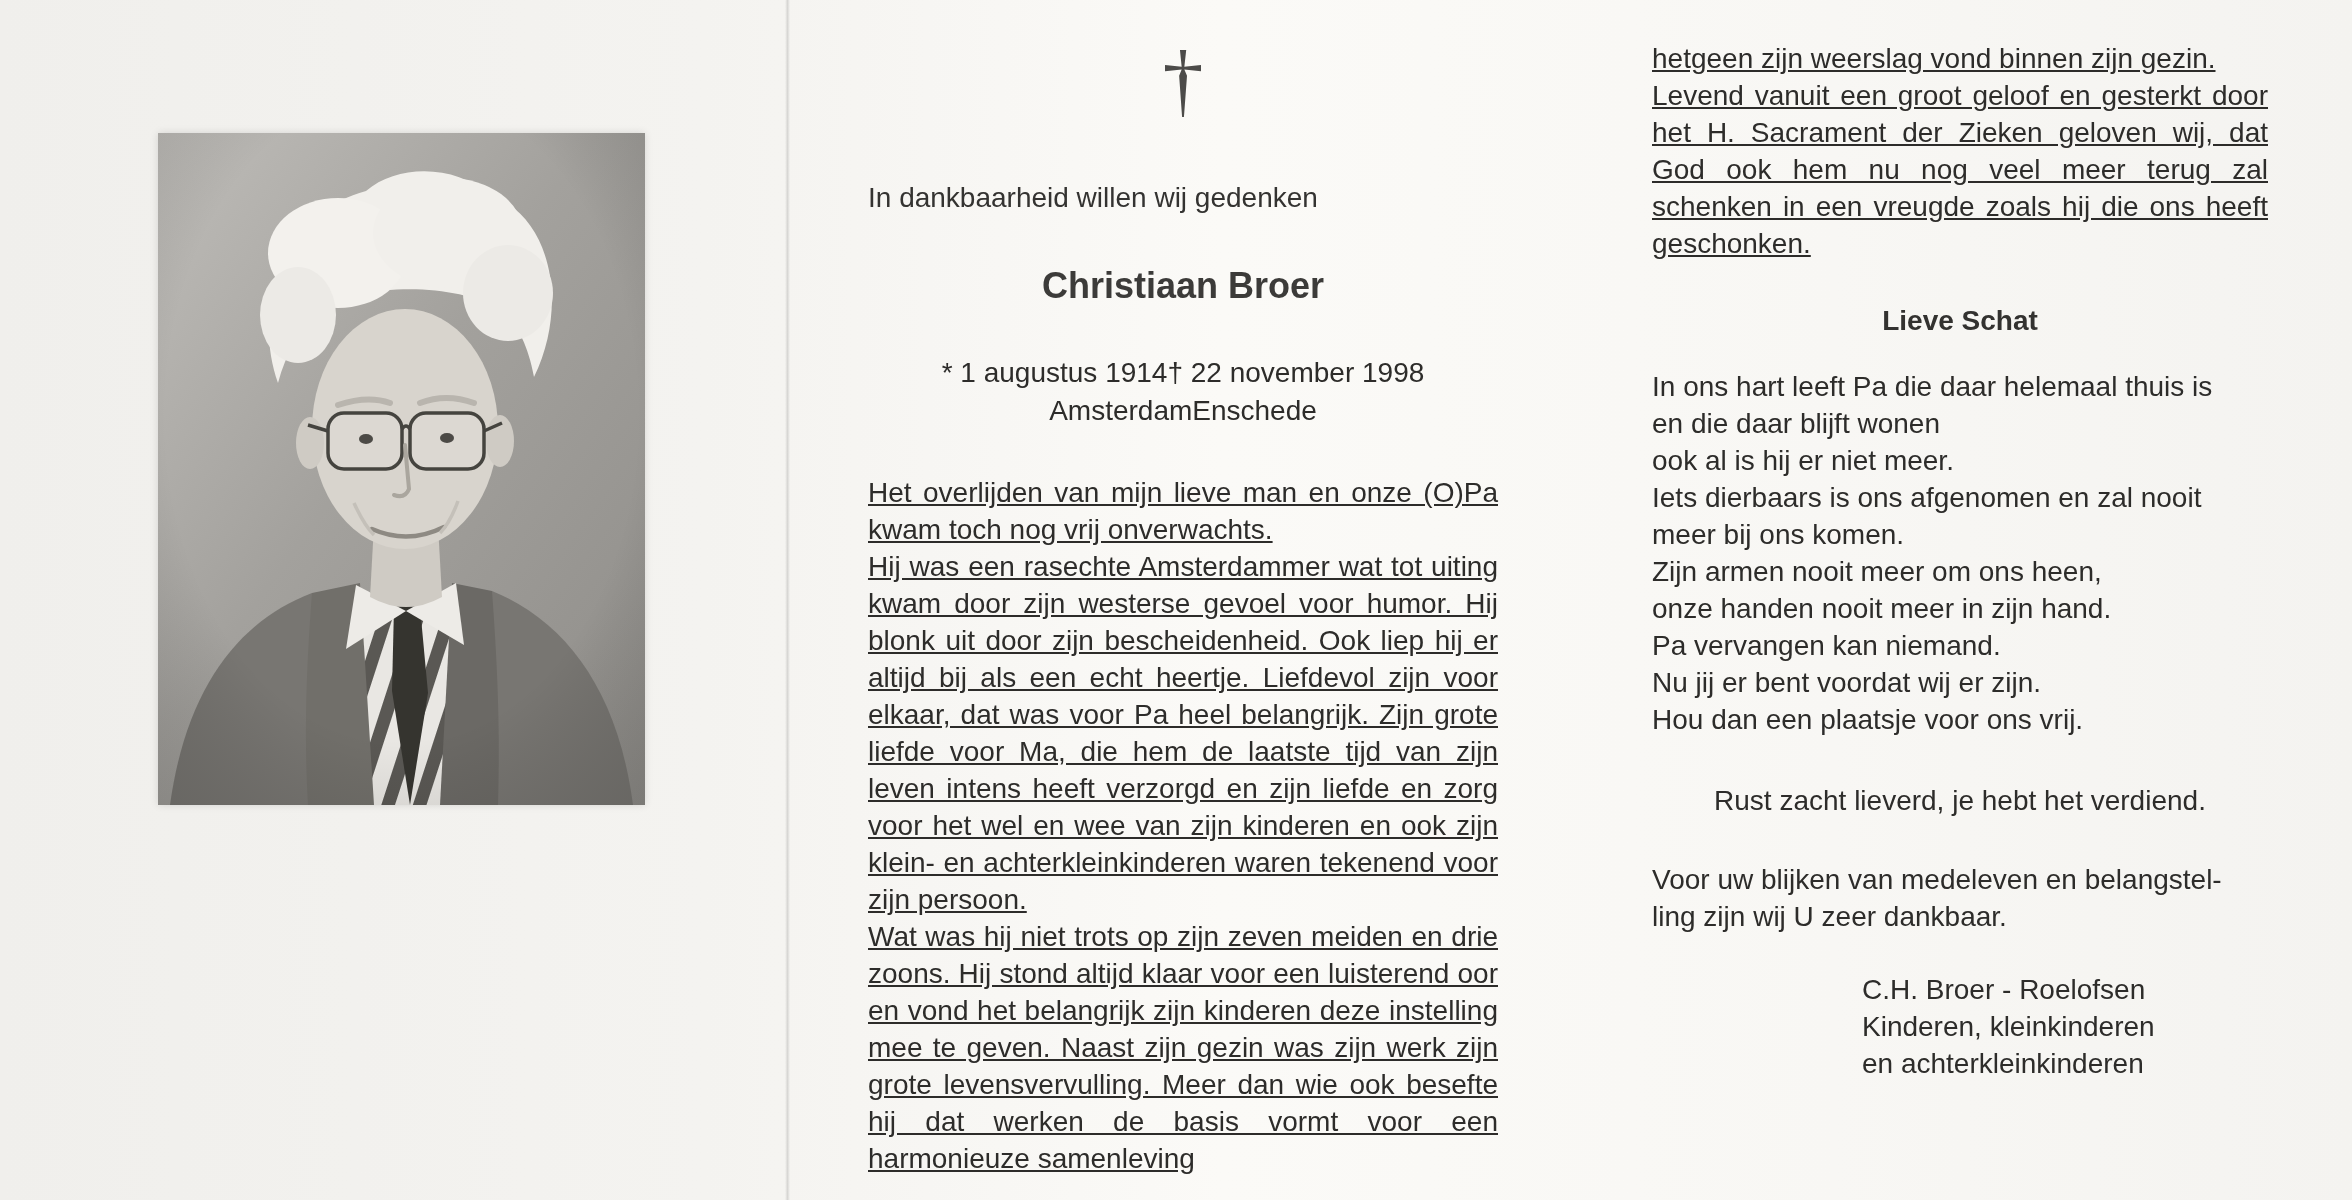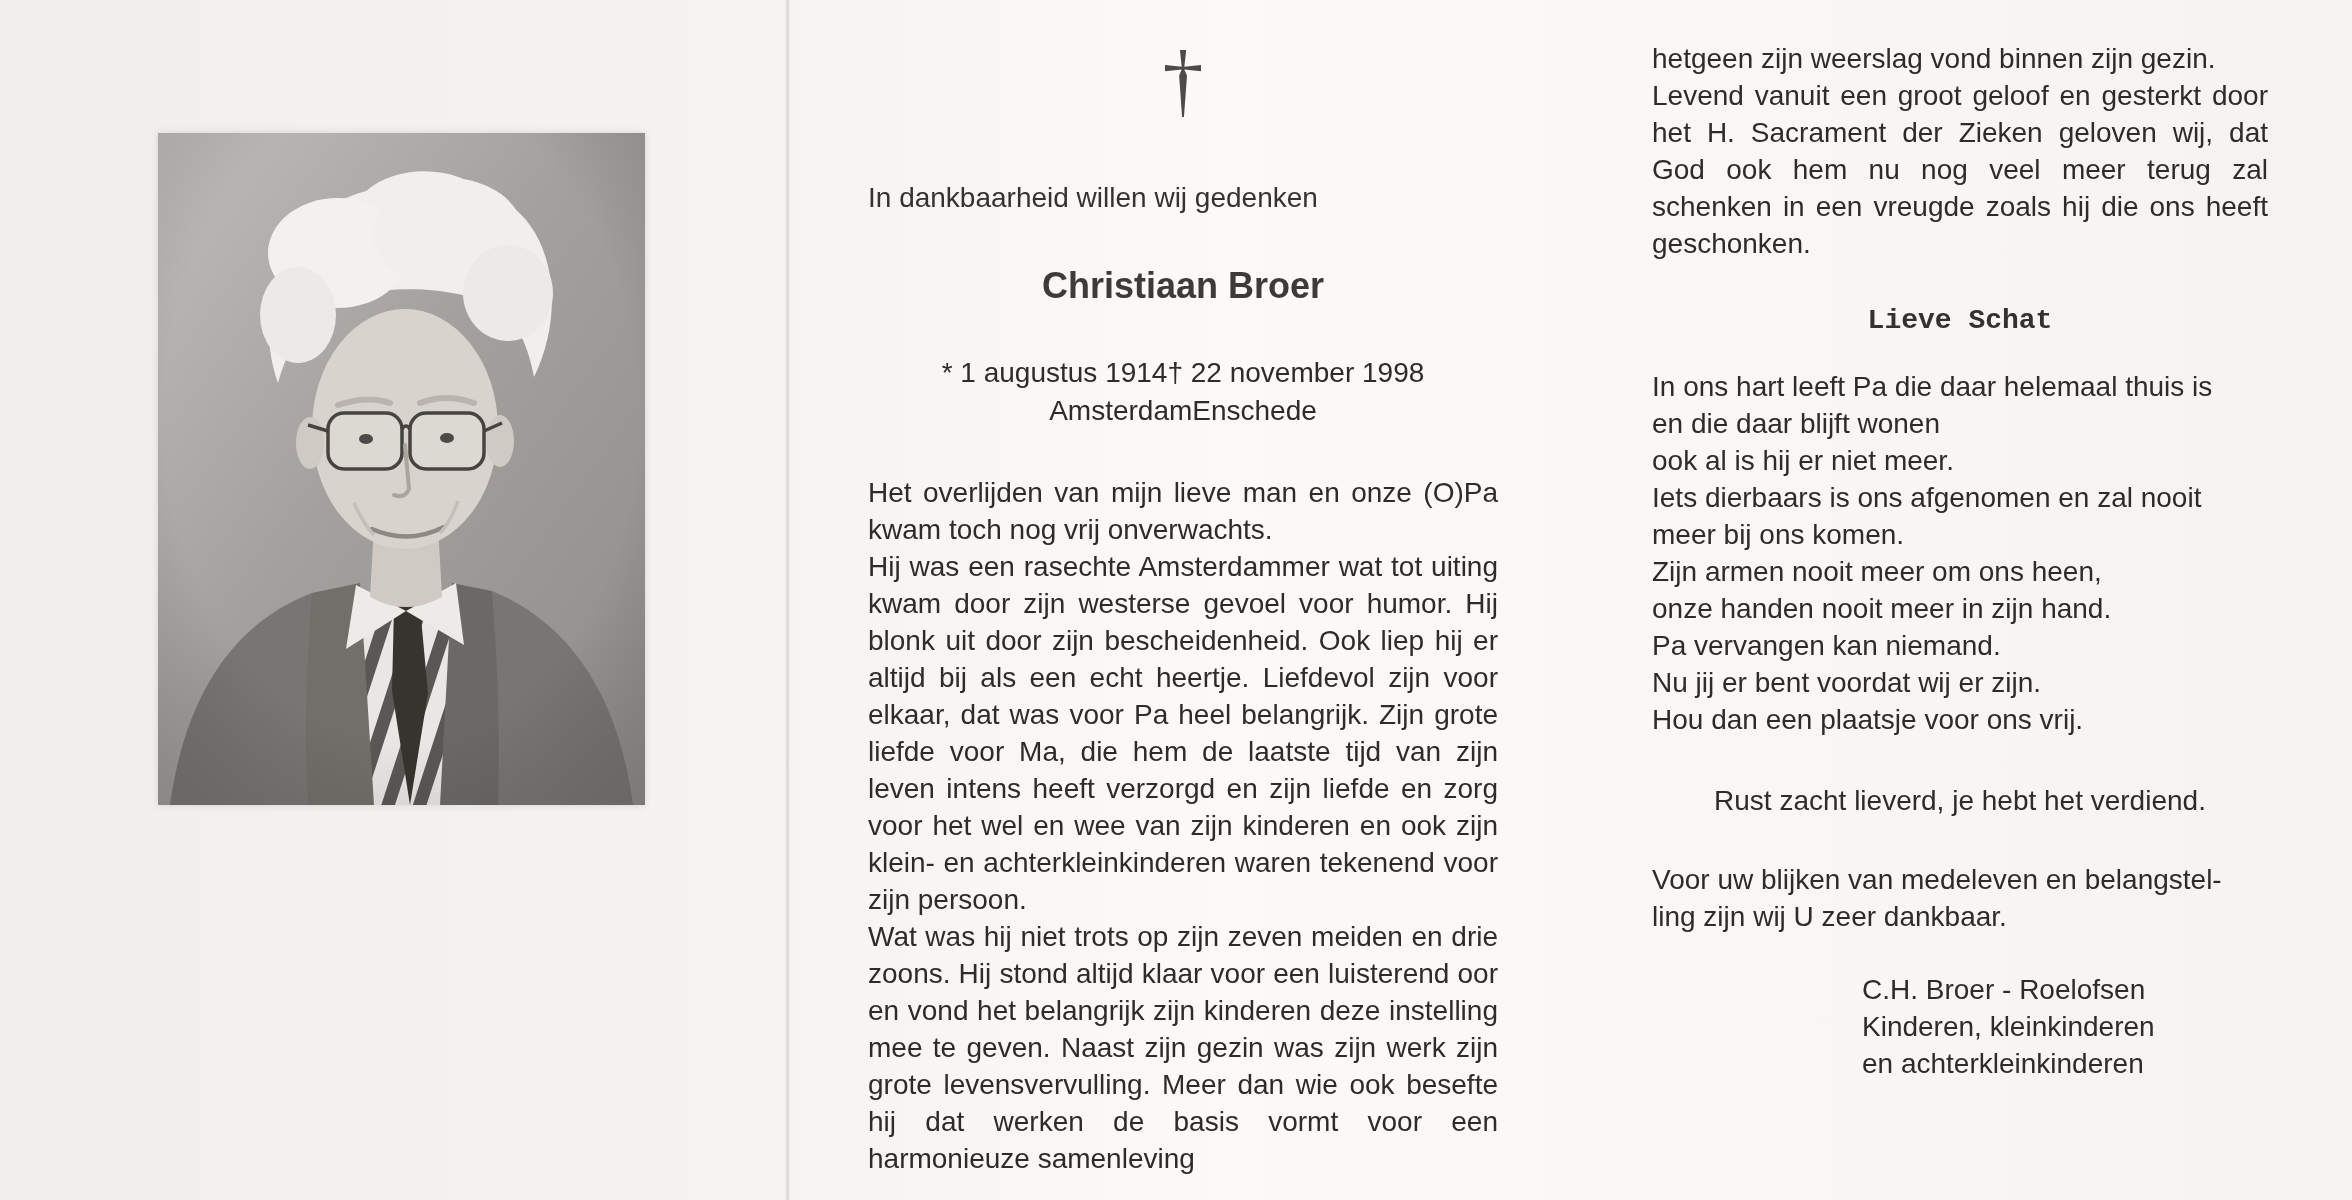--- a/index.html
+++ b/index.html
@@ -32,25 +32,25 @@
     text-align: center;
     font-family: "Liberation Serif", "DejaVu Serif", serif;
     font-size: 82px; line-height: 80px; color: #4c4b49;
   }
   .intro { margin-top: 58px; text-align: left; font-size: 28px; line-height: 40px; color: #343331; }
   .name  { margin-top: 46px; text-align: center; font-size: 36px; line-height: 44px; font-weight: 700; color: #3c3b39; }
   .dates { margin-top: 46px; font-size: 28px; }
   .dates-row { display: flex; justify-content: center; line-height: 38px; }
   .dates-row .col-right { text-align: right; }
 
-  .body-text { margin-top: 44px; font-size: 28px; line-height: 37px; text-align: justify; color: #2d2c2a; }
+  .body-text { margin-top: 44px; font-size: 28px; line-height: 37px; text-align: justify; color: #2d2c2a; text-decoration: underline; }
   .body-text p { margin: 0; }
   .panel-right .body-text { margin-top: 0; }
 
-  .heading { margin-top: 40px; text-align: center; font-size: 28px; line-height: 38px; font-weight: 700; color: #333230; font-family: Liberation Mono, monospace; }
+  .heading { margin-top: 40px; text-align: center; font-size: 28px; line-height: 38px; font-weight: 700; color: #333230; }
   .poem    { margin-top: 28px; font-size: 28px; line-height: 37px; }
   .closing { margin-top: 44px; text-align: center; font-size: 28px; line-height: 37px; }
   .thanks  { margin-top: 42px; font-size: 28px; line-height: 37px; }
   .signature { margin-top: 36px; padding-left: 210px; font-size: 28px; line-height: 37px; }
 </style>
 </head>
 <body>
 
 <div class="card">
 

